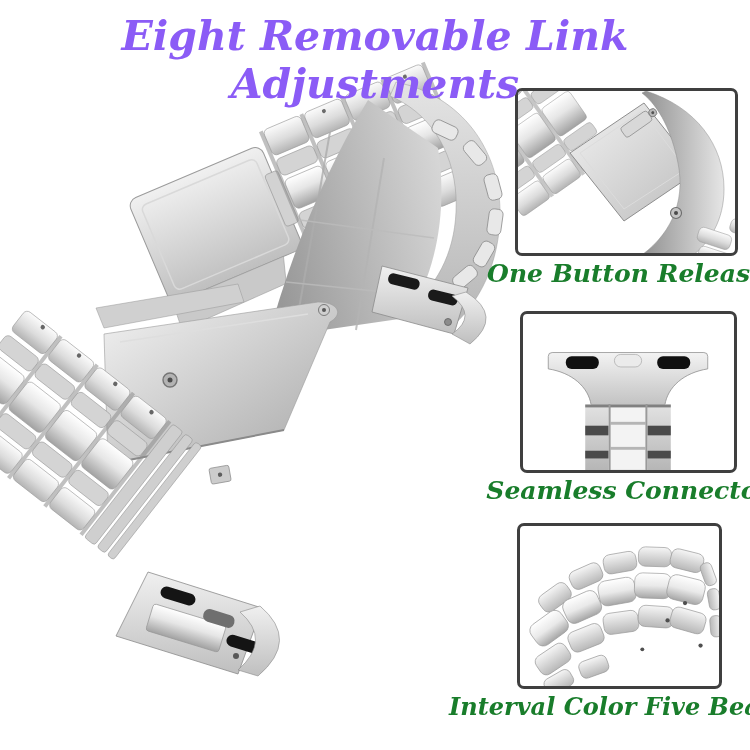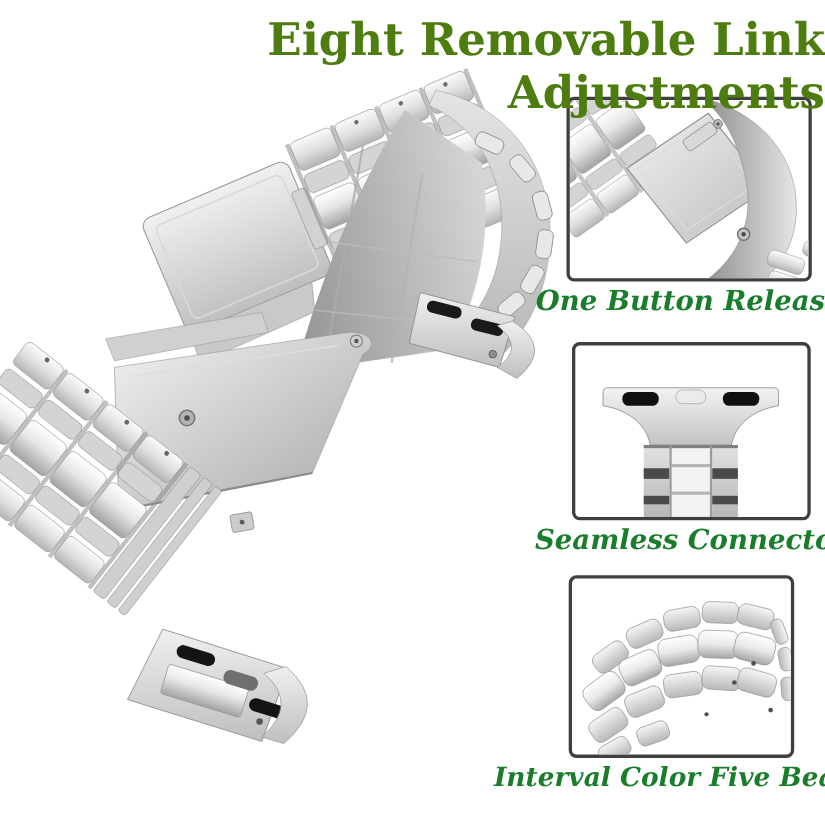--- a/index.html
+++ b/index.html
@@ -1,19 +1,19 @@
 <!DOCTYPE html>
 <html><head>
 <meta charset="utf-8">
 <style>
   html,body{margin:0;padding:0;background:#ffffff;}
   .canvas{position:relative;width:750px;height:750px;background:#ffffff;overflow:hidden;
           font-family:"DejaVu Serif", serif;}
-  .title{position:absolute;top:12px;left:0;width:750px;margin:0;text-align:right;
-         font-size:41px;font-weight:bold;color:#4d7c0f;z-index:3;
+  .title{position:absolute;top:12px;left:0;width:750px;margin:0;text-align:center;
+         font-size:41px;font-weight:bold;font-style:italic;color:#8b5cf6;z-index:3;
          letter-spacing:0px;}
   .main-photo{position:absolute;left:0;top:0;width:750px;height:750px;z-index:1;}
   .feature{position:absolute;z-index:2;}
   .f1{left:515px;top:88px;width:223px;height:168px;}
   .f2{left:520px;top:311px;width:217px;height:162px;}
   .f3{left:517px;top:523px;width:205px;height:166px;}
   .photo-box{box-sizing:border-box;width:100%;height:100%;border:3px solid #3f3f3f;
              border-radius:7px;overflow:hidden;background:#ffffff;}
   .photo-box svg{display:block;width:100%;height:100%;}
   .caption{position:absolute;top:calc(100% + 4px);left:50%;transform:translateX(-50%);

